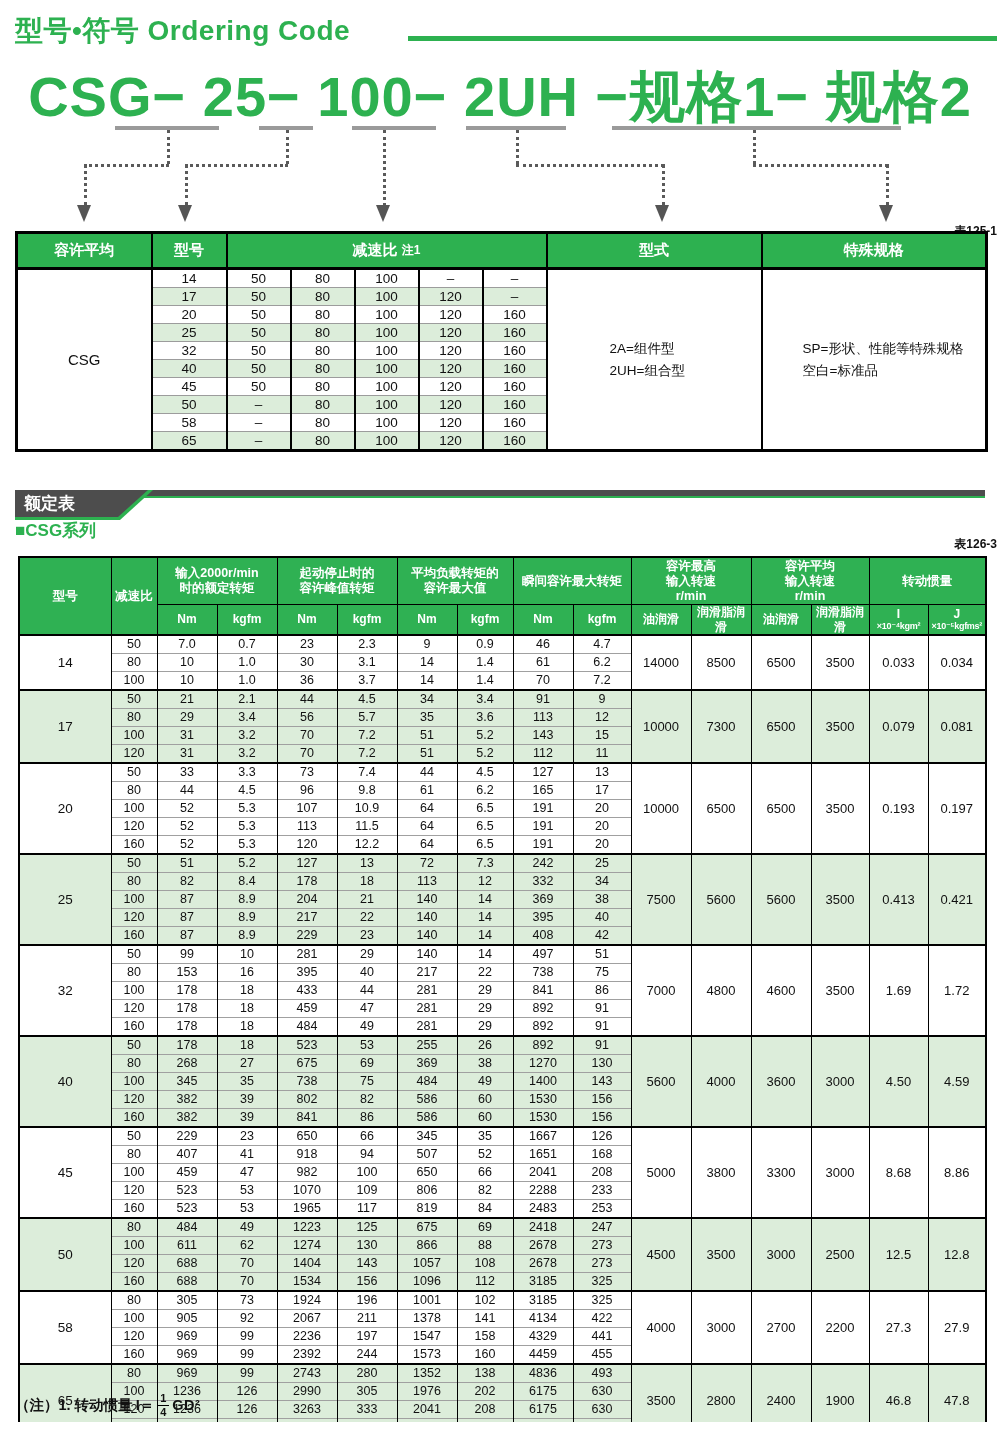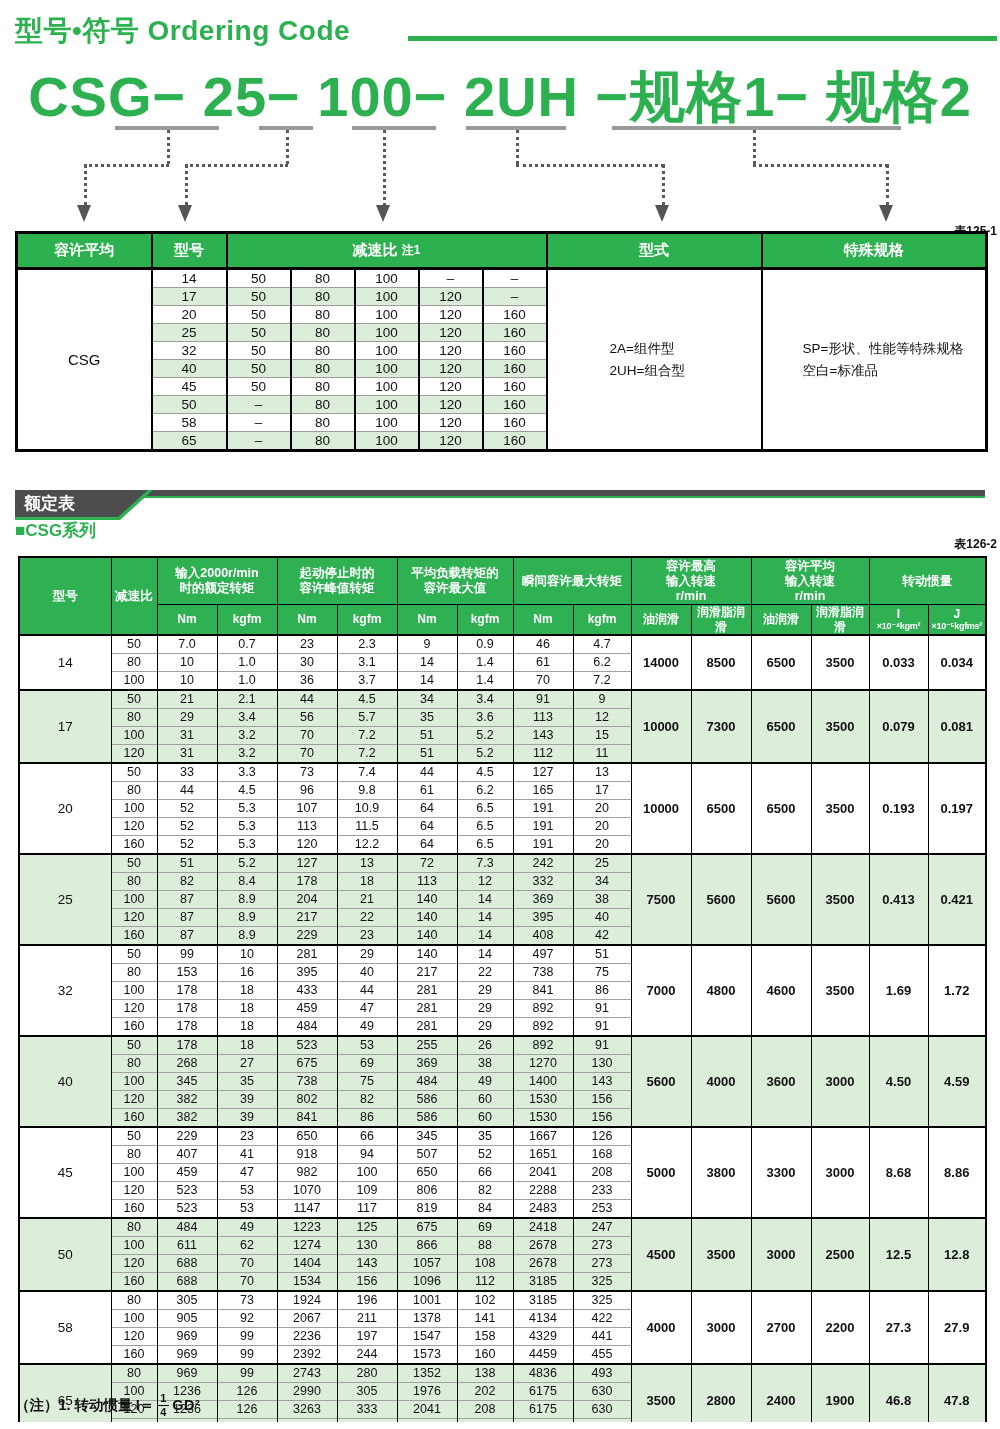--- a/index.html
+++ b/index.html
@@ -48,21 +48,21 @@
   #t2{position:absolute;left:18px;top:556px;width:967px;border-collapse:collapse;table-layout:fixed;border:2.5px solid #000;}
   #t2 thead th{background:#2fb153;color:#fff;font-weight:bold;border:1px solid #000;text-align:center;padding:0;line-height:1.2;}
   #t2 thead tr.hr1 th{height:46px;font-size:12.5px;}
   #t2 thead tr.hr2 th{height:29px;font-size:12px;border-bottom:2.5px solid #000;}
   #t2 thead th .hl{display:block;}
   #t2 thead th .unit-small{display:block;font-size:9px;letter-spacing:-0.3px;}
   #t2 tbody td{height:17px;padding:0;text-align:center;font-size:12.5px;line-height:1;border-left:1px solid #000;border-right:1px solid #000;border-top:1px solid #a0a0a0;}
   #t2 tbody tr.gstart td{border-top:2px solid #000;}
   #t2 tbody tr.alt td{background:#dcedda;}
   #t2 tbody td.mcell{font-size:13.5px;}
-  #t2 tbody td.scell{font-size:13px;font-weight:bold;}
+  #t2 tbody td.scell{font-size:13px;}
 
   
   .footnote{position:absolute;left:15px;top:1392px;display:flex;align-items:center;font-size:14.5px;font-weight:bold;gap:3px;}
   .frac{display:inline-flex;flex-direction:column;align-items:center;font-size:11px;line-height:1.15;}
   .frac .num{border-bottom:1.5px solid #000;padding:0 3px;}
   .fsuffix{letter-spacing:0.5px;}
 </style>
 </head>
 <body>
 
@@ -217,21 +217,21 @@
       </tbody>
   </table>
 
 
   <div class="bar"></div>
   <div class="bar-green"></div>
   <div class="tab-green"></div>
   <div class="tab">额定表</div>
 
   <div class="series-title">■CSG系列</div>
-  <div id="lbl2" class="tbl-label">表126-2</div>
+  <div id="lbl2" class="tbl-label">表126-3</div>
 
   <table id="t2">
     <colgroup>
       <col style="width:92px">
         <col style="width:46px">
       <col style="width:60px">
         <col style="width:60px">
         <col style="width:60px">
         <col style="width:60px">
       <col style="width:60px">
@@ -717,21 +717,21 @@
           <td>109</td>
           <td>806</td>
           <td>82</td>
           <td>2288</td>
           <td>233</td>
         </tr>
         <tr class="">
           <td>160</td>
           <td>523</td>
           <td>53</td>
-          <td>1147</td>
+          <td>1965</td>
           <td>117</td>
           <td>819</td>
           <td>84</td>
           <td>2483</td>
           <td>253</td>
         </tr>
         <tr class="alt gstart">
           <td rowspan="4" class="mcell">50</td>
           <td>80</td>
           <td>484</td>

